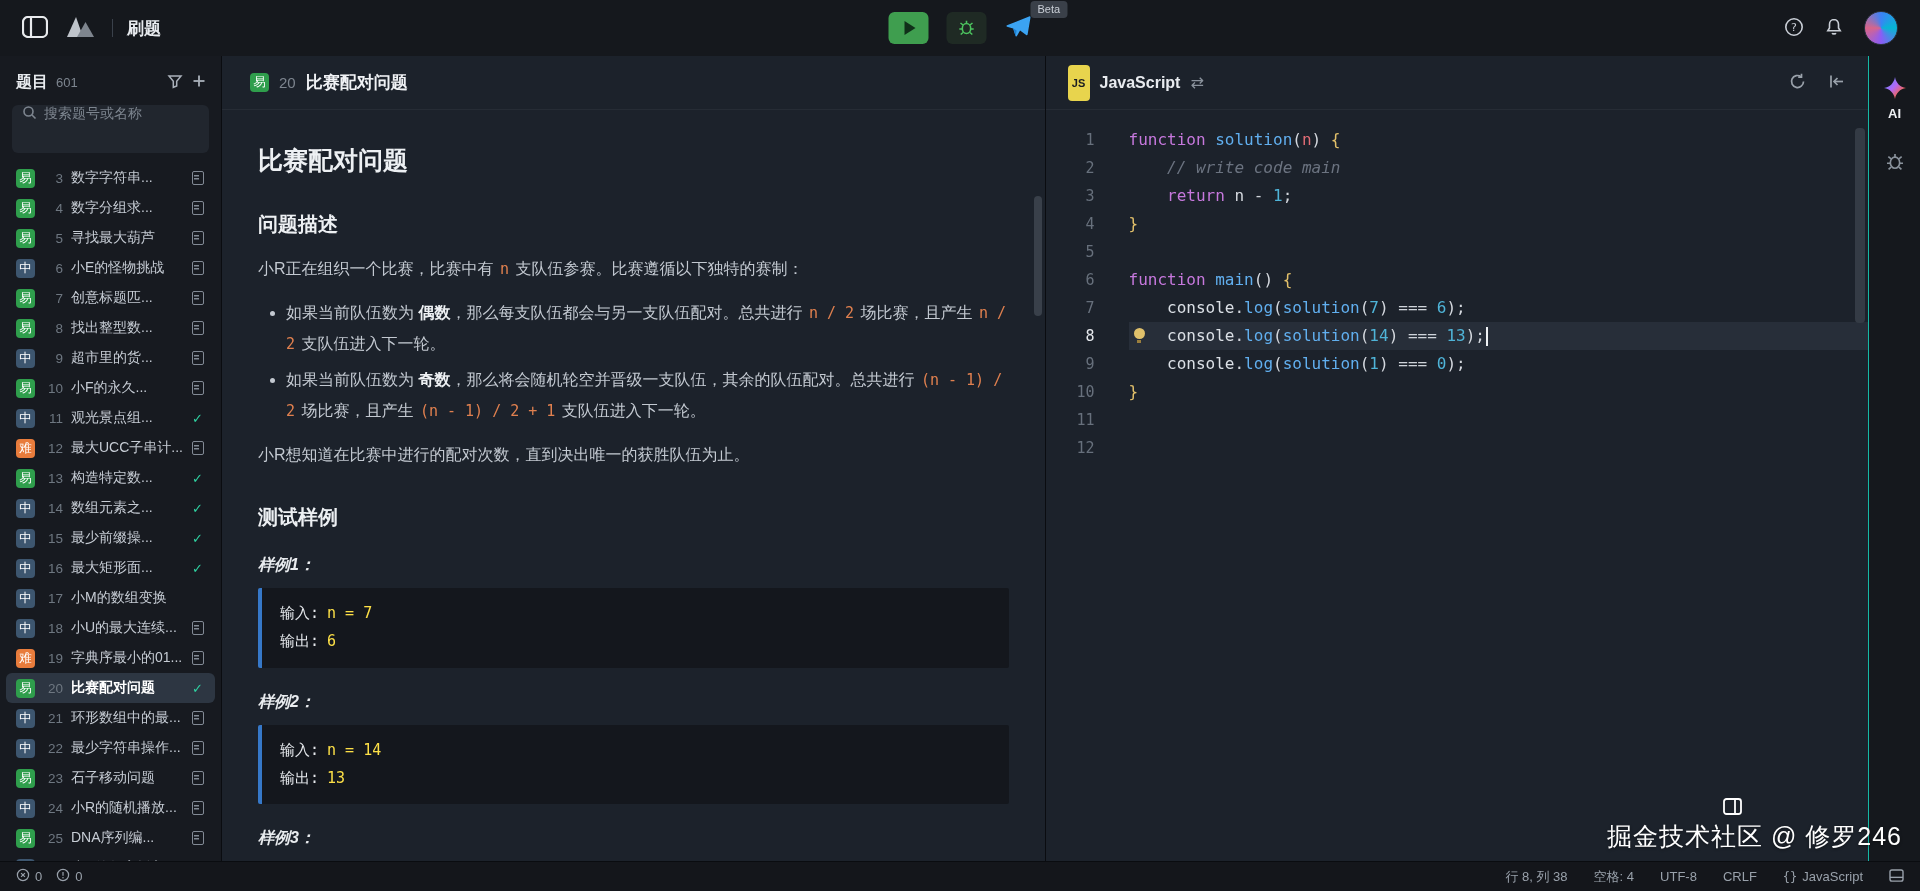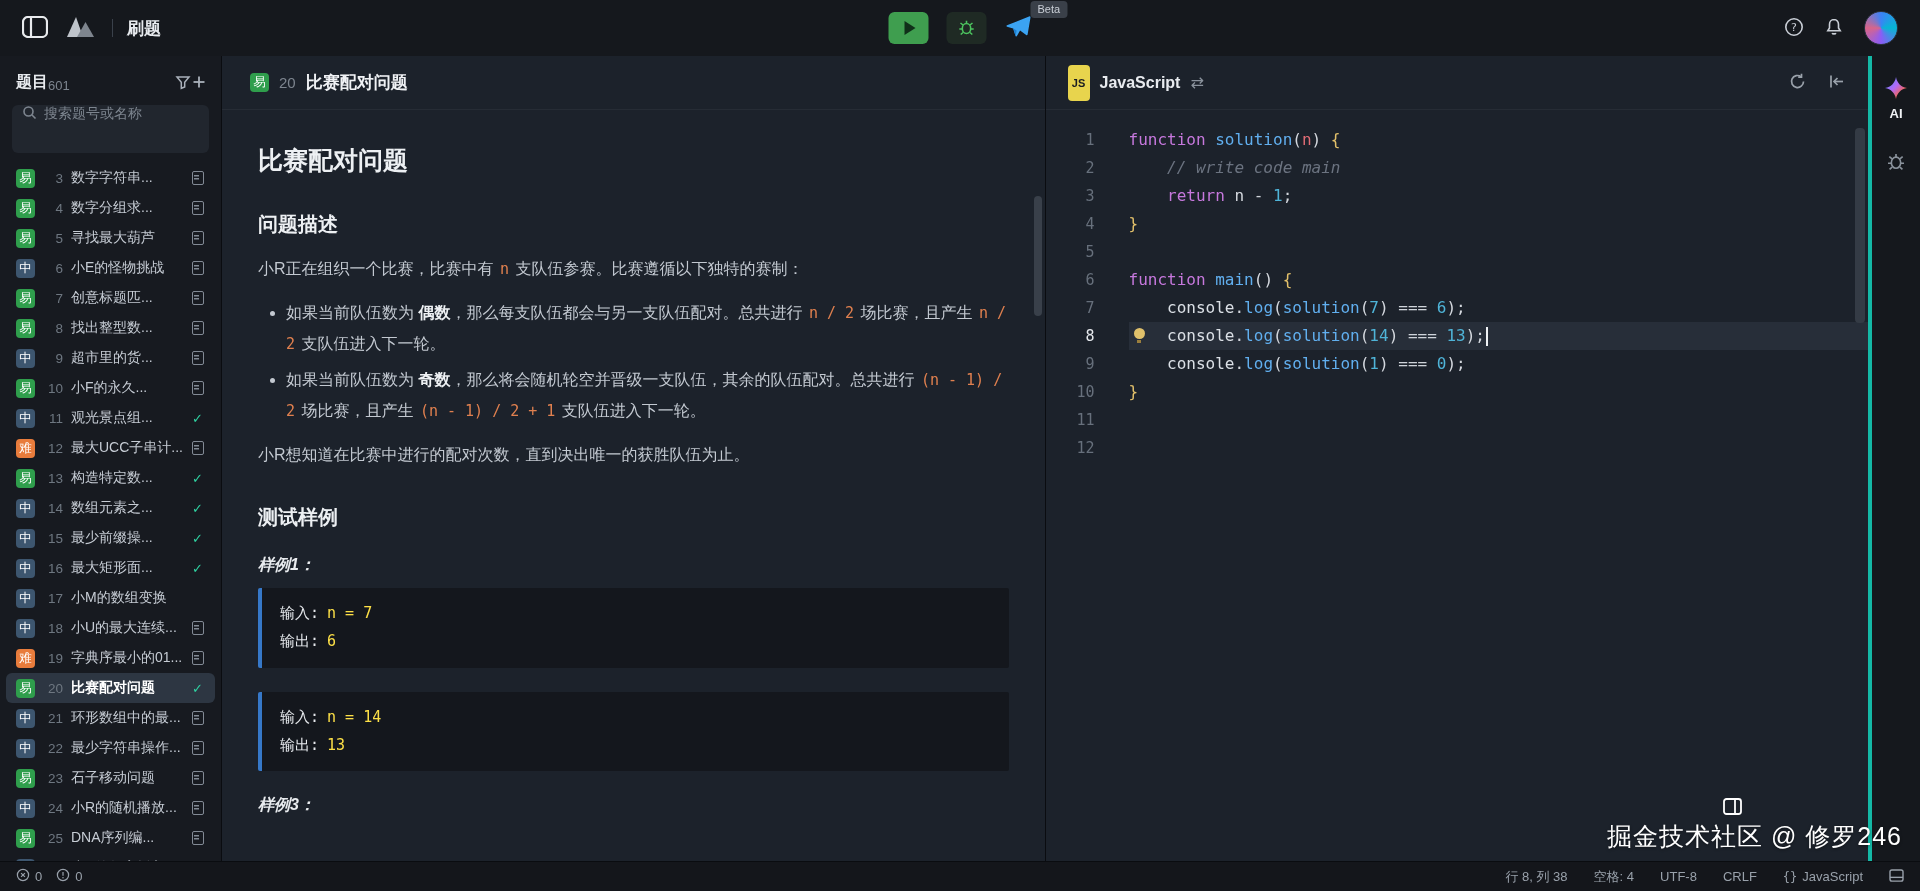--- a/index.html
+++ b/index.html
@@ -28,21 +28,21 @@
   .avatar { width: 34px; height: 34px; border-radius: 50%;
     background: conic-gradient(#3b82f6, #06b6d4, #8b5cf6, #d9658a, #3b82f6); border: 1px solid #2b3340; }
   .icon-btn { background: none; border: none; cursor: pointer; display: flex; align-items: center; }
 
   
   .main { flex: 1; min-height: 0; display: flex; position: relative; }
 
   
   .sidebar { width: 222px; flex: none; background: #171a20; border-right: 1px solid #0a0c10;
     display: flex; flex-direction: column; overflow: hidden; }
-  .sb-head { display: flex; align-items: flex-end; padding: 16px 14px 10px 16px; gap: 0; }
+  .sb-head { display: flex; align-items: center; padding: 16px 14px 10px 16px; gap: 8px; }
   .sb-title { color: #e8ebef; font-size: 16px; font-weight: 700; }
   .sb-count { color: #7d858f; font-size: 13px; margin-right: auto; }
   .search-box { margin: 2px 12px 8px; height: 48px; background: #21262e; border-radius: 6px;
     display: flex; align-items: flex-start; padding: 0 10px; gap: 7px; }
   .search-box input { background: transparent; border: none; outline: none; color: #cfd4db;
     font-size: 14px; width: 100%; font-family: inherit; }
   .search-box input::placeholder { color: #7d858f; }
   .problem-list { flex: 1; overflow: hidden; padding-top: 2px; }
   .p-row { display: flex; align-items: center; gap: 8px; height: 30px; padding: 0 10px;
     margin: 0 6px; border-radius: 6px; cursor: pointer; }
@@ -114,21 +114,21 @@
   .tok-cm { color: #6b7380; font-style: italic; }
   .tok-br { color: #e2c06a; }
   .tok-pn { color: #d4d8de; }
   .tok-op { color: #cfd4da; }
   .tok-ob { color: #dbe0e6; }
   .tok-pl { color: #d4d8de; }
   .cursor { display: inline-block; width: 2px; height: 19px; background: #eef1f4;
     vertical-align: middle; margin-left: 1px; }
 
   
-  .right-strip { width: 52px; flex: none; background: #15181d; border-left: 4px solid #14b8a6;
+  .right-strip { width: 52px; flex: none; background: #15181d; border-left: 1px solid #14b8a6;
     display: flex; flex-direction: column; align-items: center; padding-top: 20px; gap: 30px; }
   .ai-btn { display: flex; flex-direction: column; align-items: center; gap: 3px; background: none; border: none; cursor: pointer; }
   .ai-label { color: #f0f2f5; font-size: 13px; font-weight: 700; }
 
   
   .statusbar { height: 30px; flex: none; background: #14161b; border-top: 1px solid #0a0c10;
     display: flex; align-items: center; padding: 0 16px; color: #99a1ab; font-size: 13px; }
   .sb-left { display: flex; align-items: center; gap: 14px; }
   .sb-item { display: flex; align-items: center; gap: 5px; cursor: pointer; }
   .sb-right { margin-left: auto; display: flex; align-items: center; gap: 26px; }
@@ -431,20 +431,21 @@
 
             <div class="sample">
               <div class="sample-label">样例1：</div>
               <div class="sample-block">
                 <div><span class="k">输入:</span><span class="v">n = 7</span></div>
                 <div><span class="k">输出:</span><span class="v">6</span></div>
               </div>
             </div>
 
             <div class="sample">
+              <div class="sample-label">样例2：</div>
               <div class="sample-block">
                 <div><span class="k">输入:</span><span class="v">n = 14</span></div>
                 <div><span class="k">输出:</span><span class="v">13</span></div>
               </div>
             </div>
           </div>
         <div class="sample-label">样例3：</div>
 
       </div>
       <div class="scroll-thumb thumb-problem"></div>

